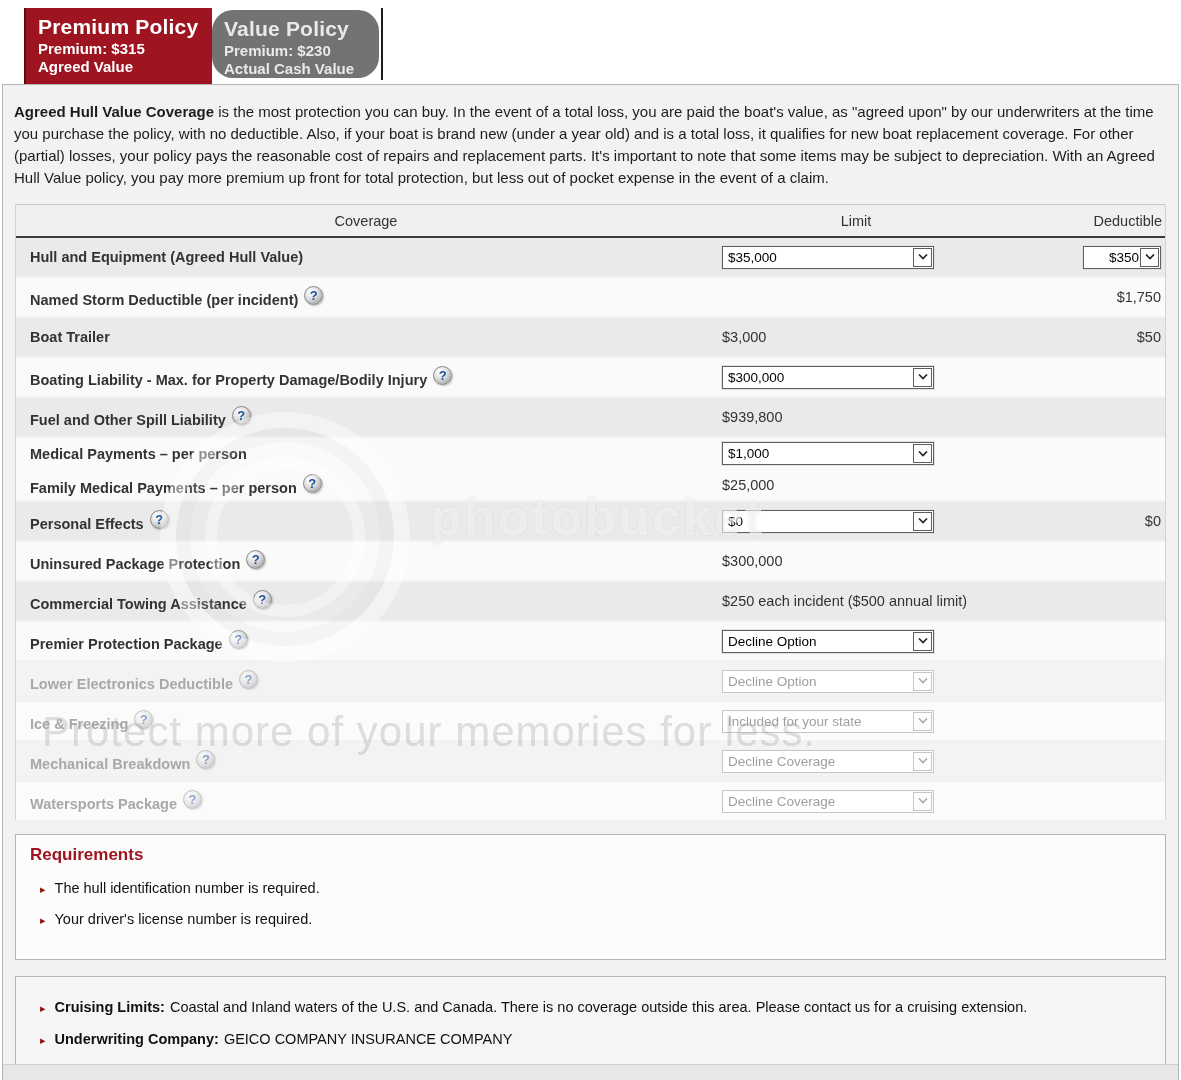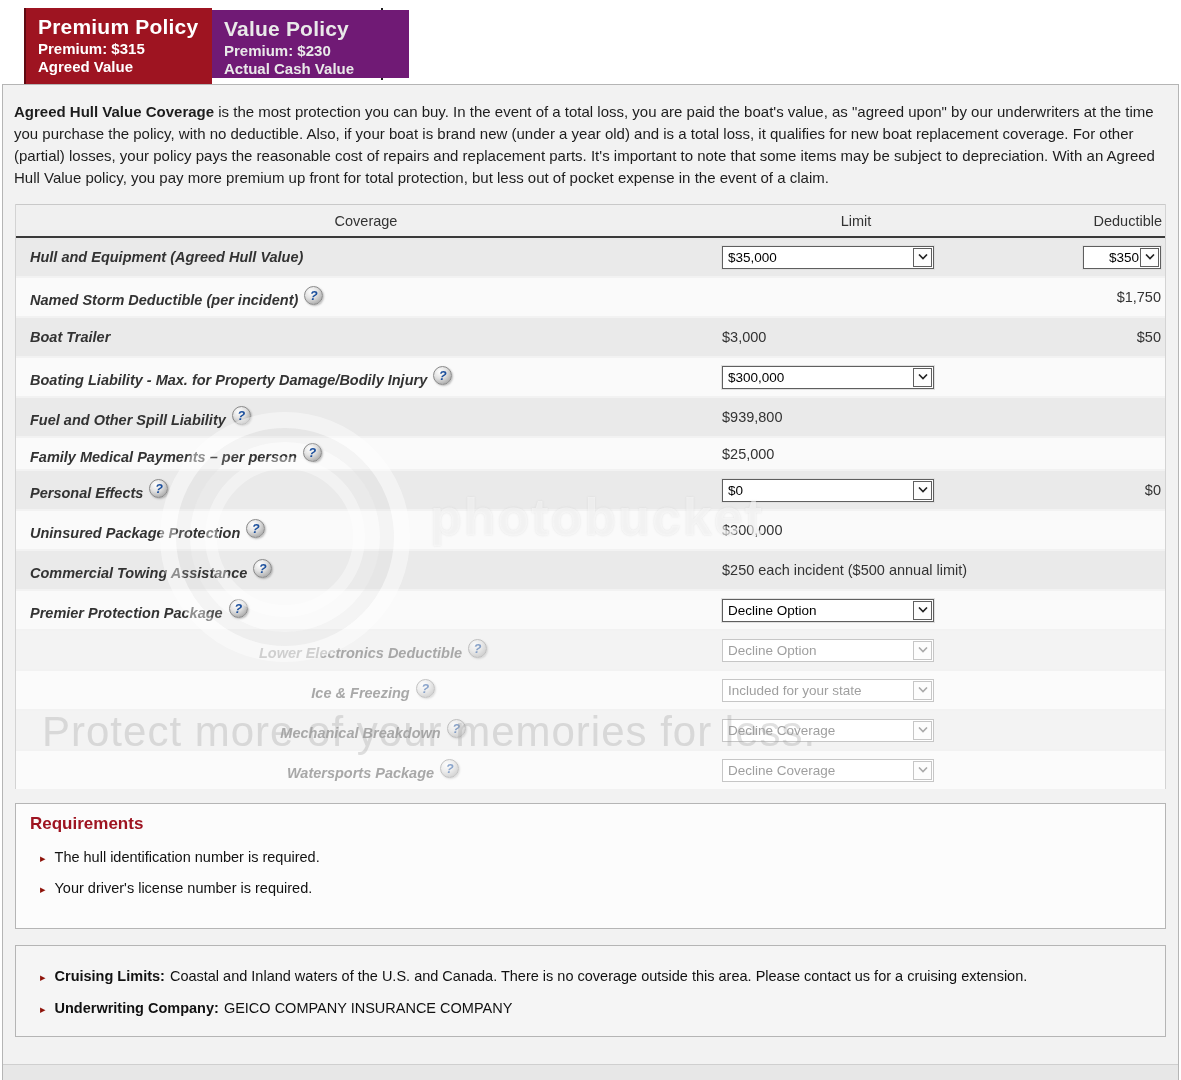--- a/index.html
+++ b/index.html
@@ -2,21 +2,21 @@
 <html><head>
 <meta charset="utf-8">
 <style>
   * { box-sizing: border-box; margin: 0; padding: 0; }
   body { font-family: "Liberation Sans", "DejaVu Sans", sans-serif; background: #fff; }
   .page { position: relative; width: 1181px; height: 1080px; background: #fff; overflow: hidden; }
 
   
   .tab { position: absolute; color: #fff; padding: 7px 12px 0 12px; cursor: pointer; }
   .tab-premium { left: 24px; top: 8px; width: 188px; height: 76px; background: #9e1421; border-left: 2px solid #5f0a12; z-index: 3; }
-  .tab-value { left: 212px; top: 10px; width: 197px; height: 68px; background: #701a75; color: #e9e9e9; z-index: 2; }
+  .tab-value { left: 212px; top: 10px; width: 167px; height: 68px; background: #737373; color: #e9e9e9; z-index: 2; border-radius: 21px; }
   .tab-title { font-size: 21px; font-weight: bold; line-height: 24px; letter-spacing: .2px; }
   .tab-line2 { font-size: 15px; font-weight: bold; line-height: 19px; }
   .tab-line3 { font-size: 15px; font-weight: bold; line-height: 18px; }
   .tab-edge { position: absolute; left: 381px; top: 8px; width: 2px; height: 72px; background: #1c1c1c; }
 
   
   .panel { position: absolute; top: 84px; left: 2px; right: 2px; bottom: 0;
            background: #f2f2f2; border: 1px solid #b5b5b5; border-bottom: none; padding-top: 16px; }
 
   .intro { margin: 0 11px 0 11px; font-size: 15px; line-height: 22px; color: #1d1d1d; }
@@ -31,22 +31,22 @@
   .th-limit { text-align: center; }
   .th-deduct { text-align: right; padding-right: 3px; }
 
   .row { margin-bottom: 2px; }
   .row.gray  .line { background: #eaeaea; }
   .row.light .line { background: #fafafa; }
   .row.disabled.gray  .line { background: #f3f3f3; }
   .row.disabled.light .line { background: #fbfbfb; }
   .line { display: grid; grid-template-columns: 700px 280px 1fr; align-items: center; min-height: 38px; }
   .line.compact { min-height: 31px; }
-  .cell-cov { padding-left: 14px; font-size: 14.5px; font-weight: bold; color: #333; font-style: italic; }
-  .row.disabled .cell-cov { color: #a8a8a8; text-align: center; }
+  .cell-cov { padding-left: 14px; font-size: 14.5px; font-weight: bold; color: #333; }
+  .row.disabled .cell-cov { color: #a8a8a8; }
   .cell-limit { font-size: 14.5px; color: #333; padding-left: 6px; }
   .cell-deduct { font-size: 14.5px; color: #333; text-align: right; padding-right: 4px; }
 
   .help-icon { display: inline-flex; align-items: center; justify-content: center;
     width: 19px; height: 19px; border-radius: 50%; margin-left: 6px; vertical-align: 5px;
     background: radial-gradient(circle at 35% 28%, #ffffff 0%, #e2e2e2 40%, #a9a9a9 82%, #8f8f8f 100%);
     border: 1px solid #8a8a8a; box-shadow: 1px 1px 2px rgba(0,0,0,.25);
     color: #1b4f9c; font-weight: bold; font-size: 13px; cursor: pointer; }
   .row.disabled .help-icon { opacity: .5; cursor: default; }
 
@@ -166,20 +166,32 @@
             </div>
           </div>
           <div class="row gray">
             <div class="line">
               <div class="cell-cov"><span>Fuel and Other Spill Liability</span><span class="help-icon">?</span></div>
               <div class="cell-limit"><span>$939,800</span></div>
               <div class="cell-deduct"></div>
             </div>
           </div>
           <div class="row light">
+            <div class="line compact">
+              <div class="cell-cov"><span>Medical Payments – per person</span></div>
+              <div class="cell-limit"><div class="select">
+                  <span class="sel-text">$1,000</span>
+                  <span class="sel-btn">
+                    <svg width="10" height="6" viewBox="0 0 10 6">
+                      <path d="M1 0.5 L5 4.5 L9 0.5" fill="none" stroke="currentColor" stroke-width="1.6"></path>
+                    </svg>
+                  </span>
+                </div></div>
+              <div class="cell-deduct"></div>
+            </div>
             <div class="line compact">
               <div class="cell-cov"><span>Family Medical Payments – per person</span><span class="help-icon">?</span></div>
               <div class="cell-limit"><span>$25,000</span></div>
               <div class="cell-deduct"></div>
             </div>
           </div>
           <div class="row gray">
             <div class="line">
               <div class="cell-cov"><span>Personal Effects</span><span class="help-icon">?</span></div>
               <div class="cell-limit"><div class="select">

